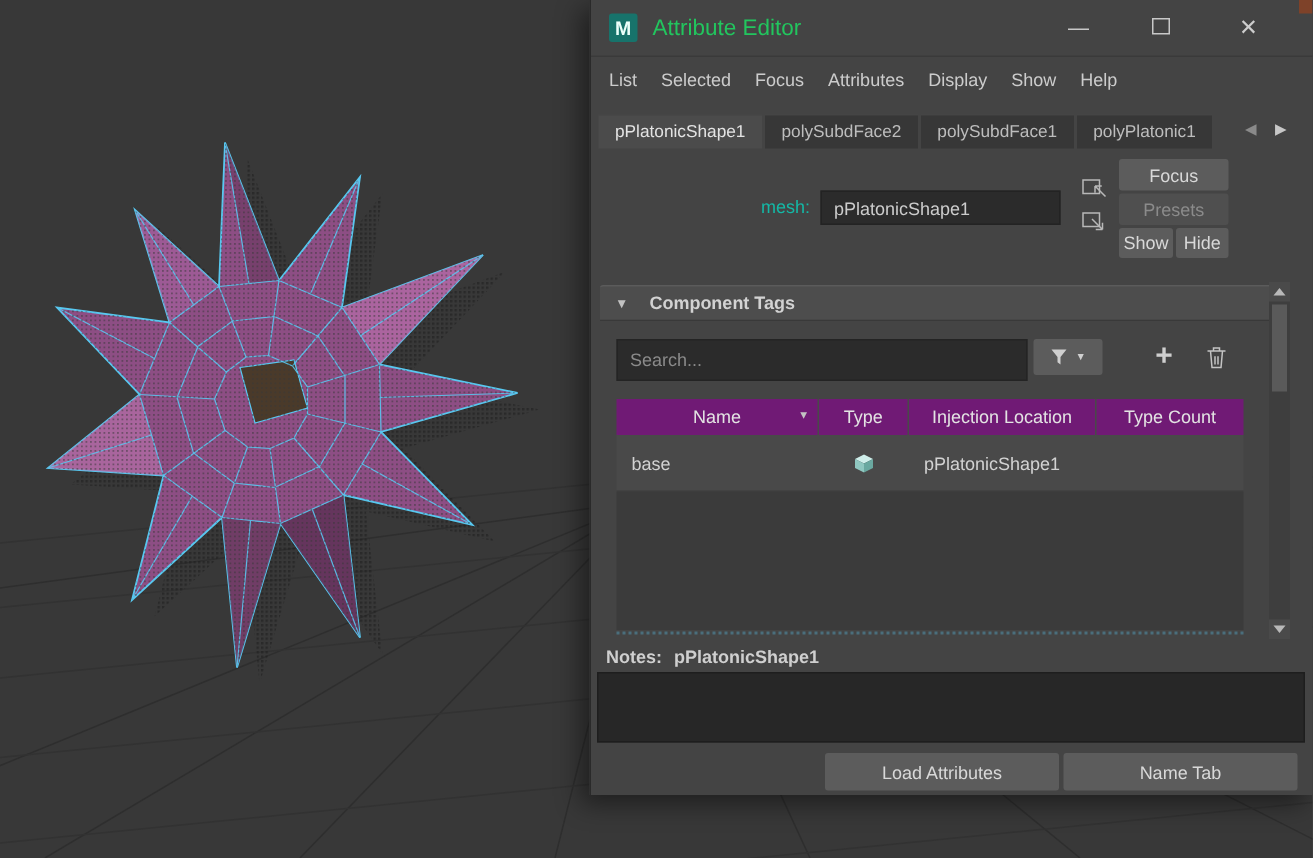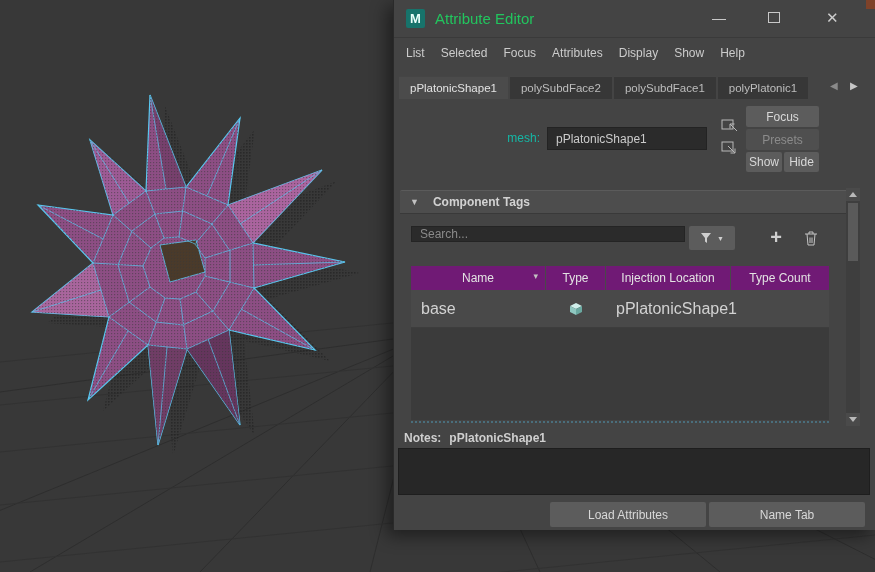--- a/index.html
+++ b/index.html
@@ -58,39 +58,39 @@
   .presets-btn{left:352px;top:129px;width:73px;height:21px;background:#4f4f4f;color:#8b8b8b;}
   .show-btn{left:352px;top:152px;width:36px;height:20px;}
   .hide-btn{left:390px;top:152px;width:35px;height:20px;}
 
   .ct-frame{position:absolute;left:6px;top:190px;width:448px;height:238px;}
   .ct-header{height:24px;background:#4d4d4d;border-top:1px solid #5b5b5b;
     border-bottom:1px solid #393939;display:flex;align-items:center;
     padding-left:10px;color:#d2d2d2;font-size:12px;font-weight:bold;border-radius:2px 2px 0 0;}
   .ct-collapse{font-size:9px;color:#c2c2c2;margin-right:14px;}
 
-  .search-field{position:absolute;left:17px;top:226px;width:274px;height:16px;
+  .search-field{position:absolute;left:17px;top:226px;width:274px;height:28px;
     background:#2b2b2b;border:1px solid #242424;color:#84cc16;font-size:12px;
     padding:0 0 0 8px;font-family:"Liberation Sans",sans-serif;}
   .search-field::placeholder{color:#8a8a8a;}
   .filter-btn{left:295px;top:226px;width:46px;height:24px;gap:5px;}
   .filter-caret{font-size:7px;color:#d0d0d0;}
   .icon-only{position:absolute;background:transparent;border:none;color:#cfcfcf;
     display:flex;align-items:center;justify-content:center;}
   .add-btn{left:369px;top:224px;width:26px;height:26px;font-size:20px;font-weight:bold;}
   .delete-btn{left:405px;top:226px;width:24px;height:24px;}
 
   .table{position:absolute;left:17px;top:266px;width:418px;}
   .thead{display:flex;height:24px;background:#701a75;color:#e3e3e3;font-size:12px;}
   .th{display:flex;align-items:center;justify-content:center;position:relative;
     border-right:1px solid #494949;}
   .th:last-child{border-right:none;}
   .c-name{width:135px;} .c-type{width:60px;} .c-loc{width:125px;} .c-count{width:98px;}
   .sort-ind{position:absolute;right:7px;top:5px;font-size:9px;color:#c3c3c3;}
-  .trow{display:flex;height:38px;background:#494949;color:#d2d2d2;font-size:16px;
+  .trow{display:flex;height:38px;background:#494949;color:#d2d2d2;font-size:12px;
     align-items:stretch;border-bottom:1px solid #3d3d3d;}
   .td{display:flex;align-items:center;}
   .td.c-name{padding-left:10px;}
   .td.c-type{justify-content:center;}
   .td.c-loc{padding-left:10px;}
   .td.c-count{justify-content:center;}
   .tbody-empty{height:92px;background:#3b3b3b;}
 
   .scrollbar{position:absolute;left:452px;top:188px;width:14px;height:238px;background:#3e3e3e;}
   .sb-btn{position:absolute;left:0;width:14px;height:13px;display:flex;

